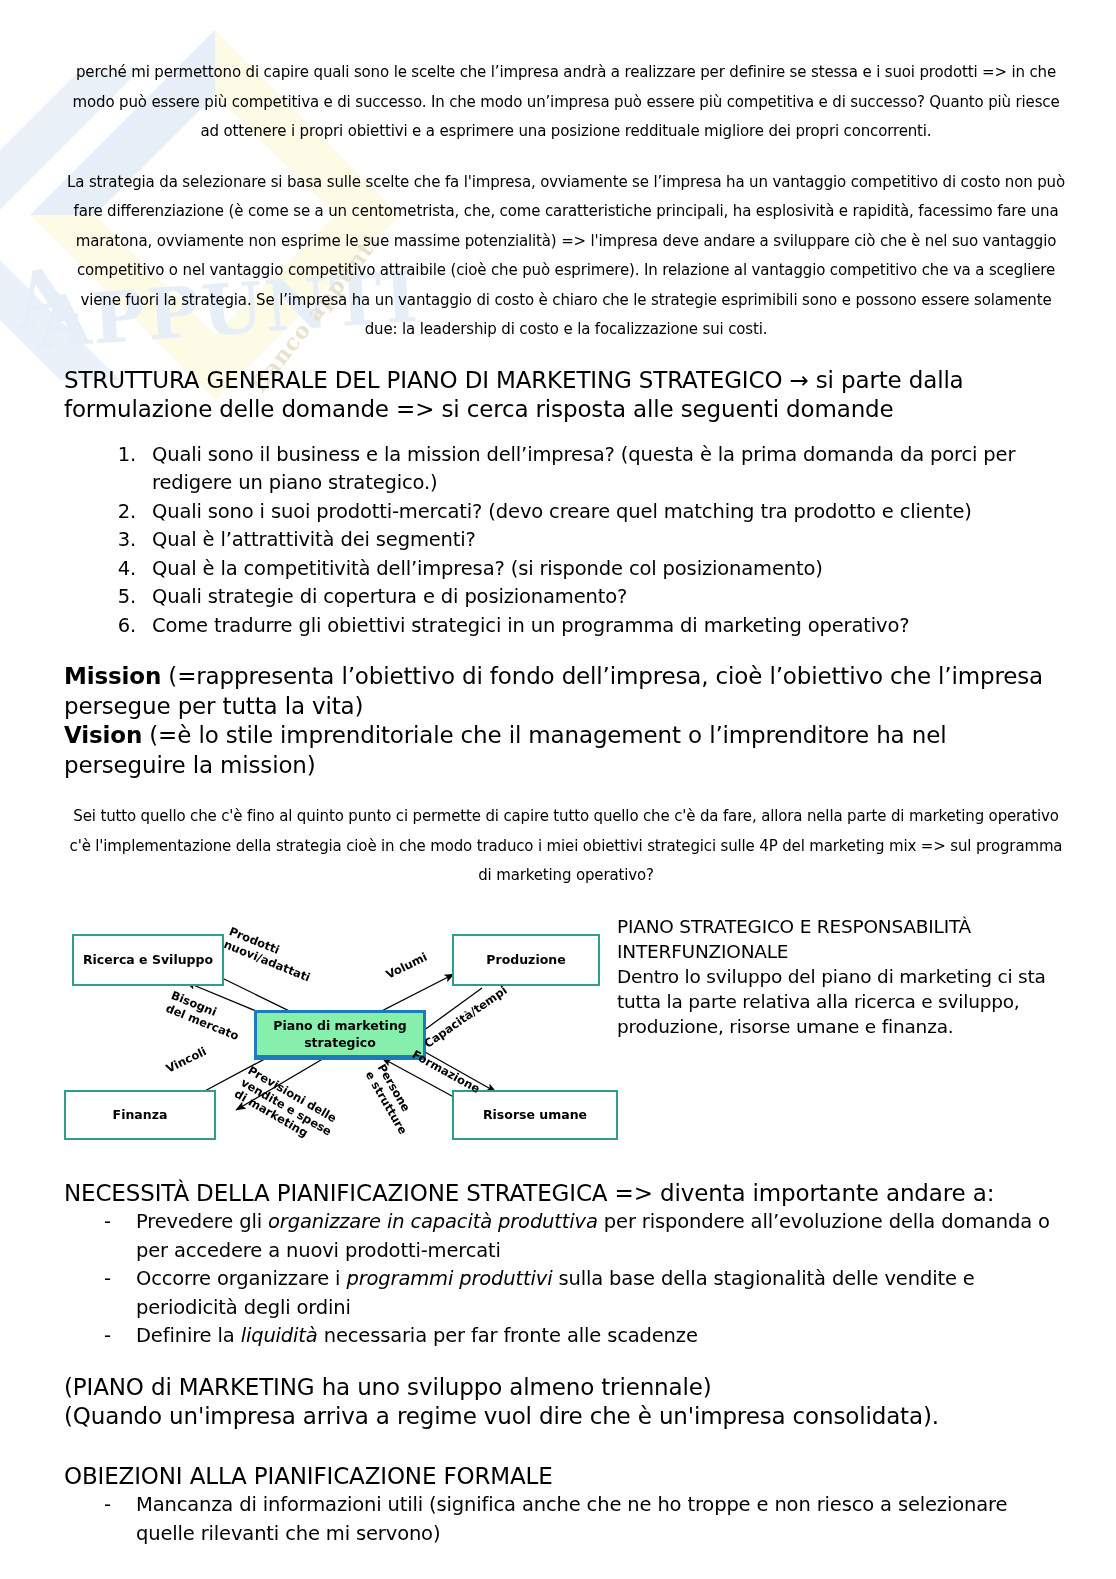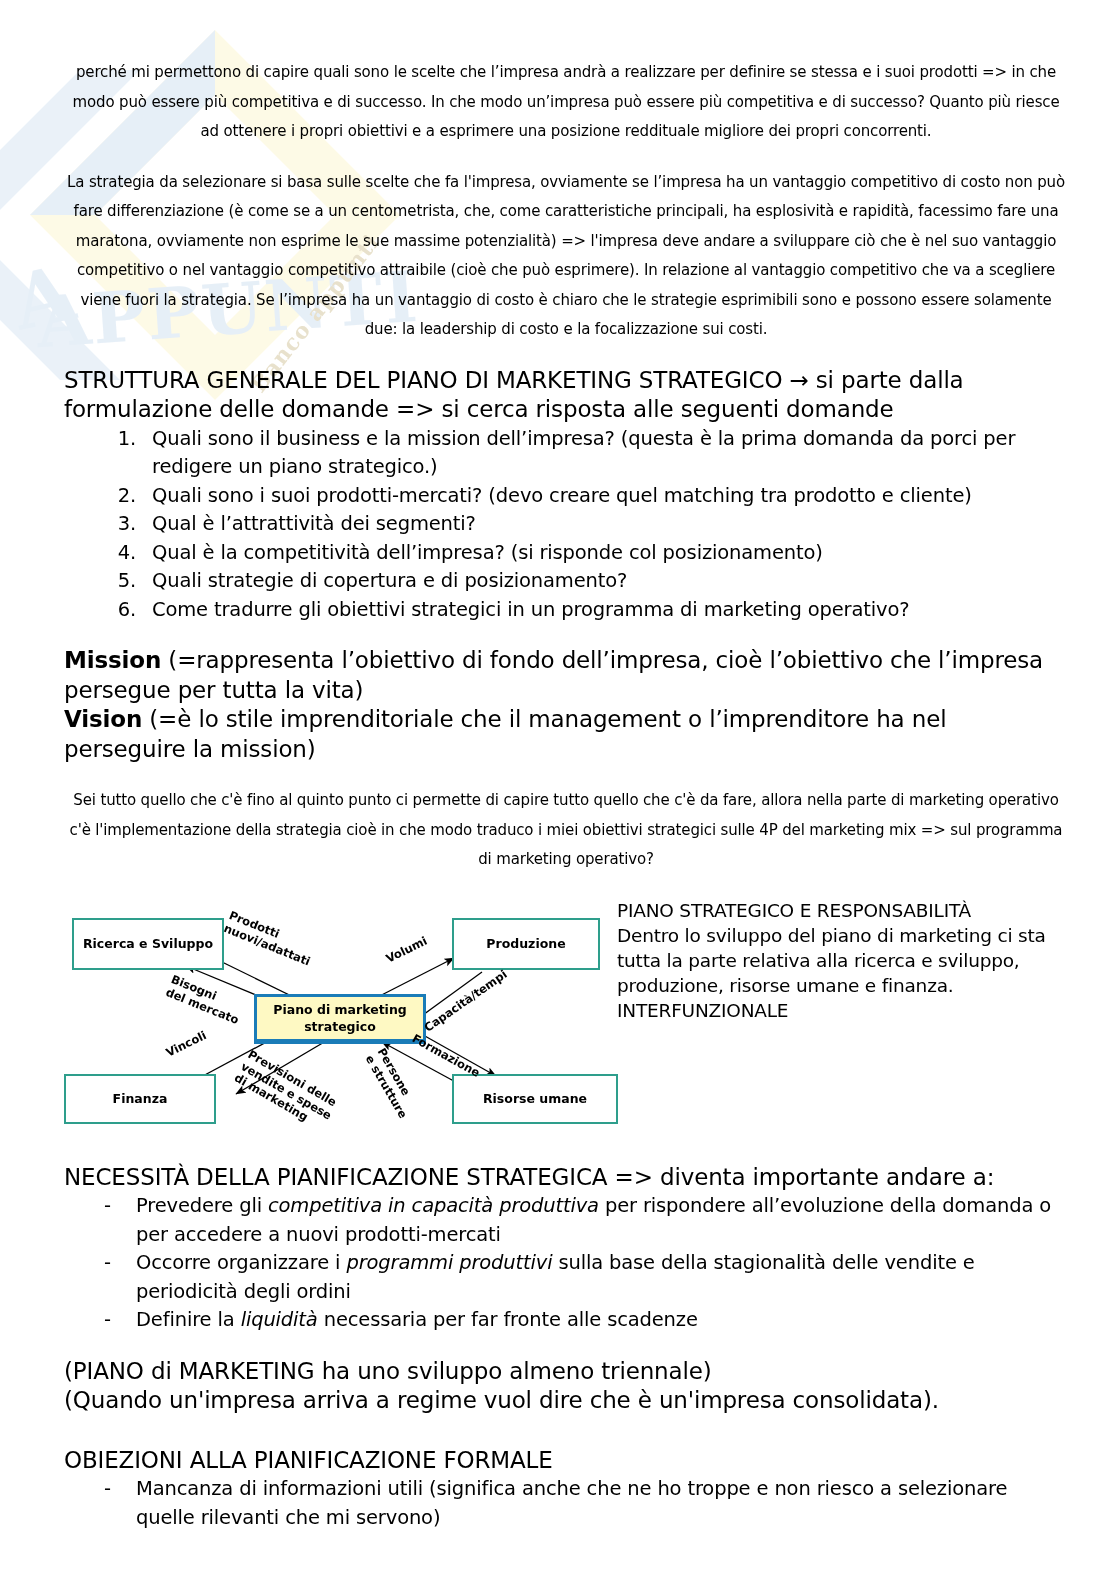--- a/index.html
+++ b/index.html
@@ -59,21 +59,21 @@
   .heading {
     font-size: 23px;
     line-height: 29.5px;
     margin: 0;
     letter-spacing: -0.15px;
   }
   .spacer-md { height: 22px; }
   .spacer-lg { height: 30px; }
 
   ol.numbered {
-    margin: 0 0 0 0;
+    margin: 16px 0 0 0;
     padding-left: 78px;
     font-size: 19.5px;
     line-height: 28.5px;
     letter-spacing: -0.15px;
   }
   ol.numbered li {
     margin: 0;
     padding-left: 10px;
   }
 
@@ -134,21 +134,21 @@
     align-items: center;
     justify-content: center;
     text-align: center;
     box-sizing: border-box;
     z-index: 3;
   }
   .dnode-center {
     position: absolute;
     border: 3px solid #1a7cb8;
     border-bottom-width: 5px;
-    background: #fef9c3;
+    background: #86efac;
     font-family: "DejaVu Sans", sans-serif;
     font-weight: bold;
     font-size: 12.5px;
     line-height: 17px;
     color: #000000;
     display: flex;
     align-items: center;
     justify-content: center;
     text-align: center;
     box-sizing: border-box;
@@ -284,32 +284,32 @@
 
         <div class="dlabel" style="left:322px; top:150px; transform:rotate(60deg); transform-origin:left top;">
           <span>Persone</span><br>
           <span>e strutture</span>
         </div>
 
       </div>
 
       <div class="side-text">
         <span class="sub">PIANO STRATEGICO E RESPONSABILITÀ</span>
+        <span class="sub">INTERFUNZIONALE</span>
         <span class="sub">Dentro lo sviluppo del piano di marketing ci sta tutta la parte relativa alla ricerca e sviluppo, produzione, risorse umane e finanza.</span>
-        <span class="sub">INTERFUNZIONALE</span>
       </div>
 
     </div>
 
     <div class="spacer-md"></div>
 
     <p class="heading">NECESSITÀ DELLA PIANIFICAZIONE STRATEGICA =&gt; diventa importante andare a:</p>
 
     <ul class="dashed">
-      <li><span>Prevedere gli </span><em class="it">competitiva in capacità produttiva</em><span> per rispondere all’evoluzione della domanda o per accedere a nuovi prodotti-mercati</span></li>
+      <li><span>Prevedere gli </span><em class="it">organizzare in capacità produttiva</em><span> per rispondere all’evoluzione della domanda o per accedere a nuovi prodotti-mercati</span></li>
       <li><span>Occorre organizzare i </span><em class="it">programmi produttivi</em><span> sulla base della stagionalità delle vendite e periodicità degli ordini</span></li>
       <li><span>Definire la </span><em class="it">liquidità</em><span> necessaria per far fronte alle scadenze</span></li>
     </ul>
 
     <div class="spacer-md"></div>
 
     <p class="heading">(PIANO di MARKETING ha uno sviluppo almeno triennale)</p>
     <p class="heading">(Quando un'impresa arriva a regime vuol dire che è un'impresa consolidata).</p>
 
     <div class="spacer-lg"></div>

